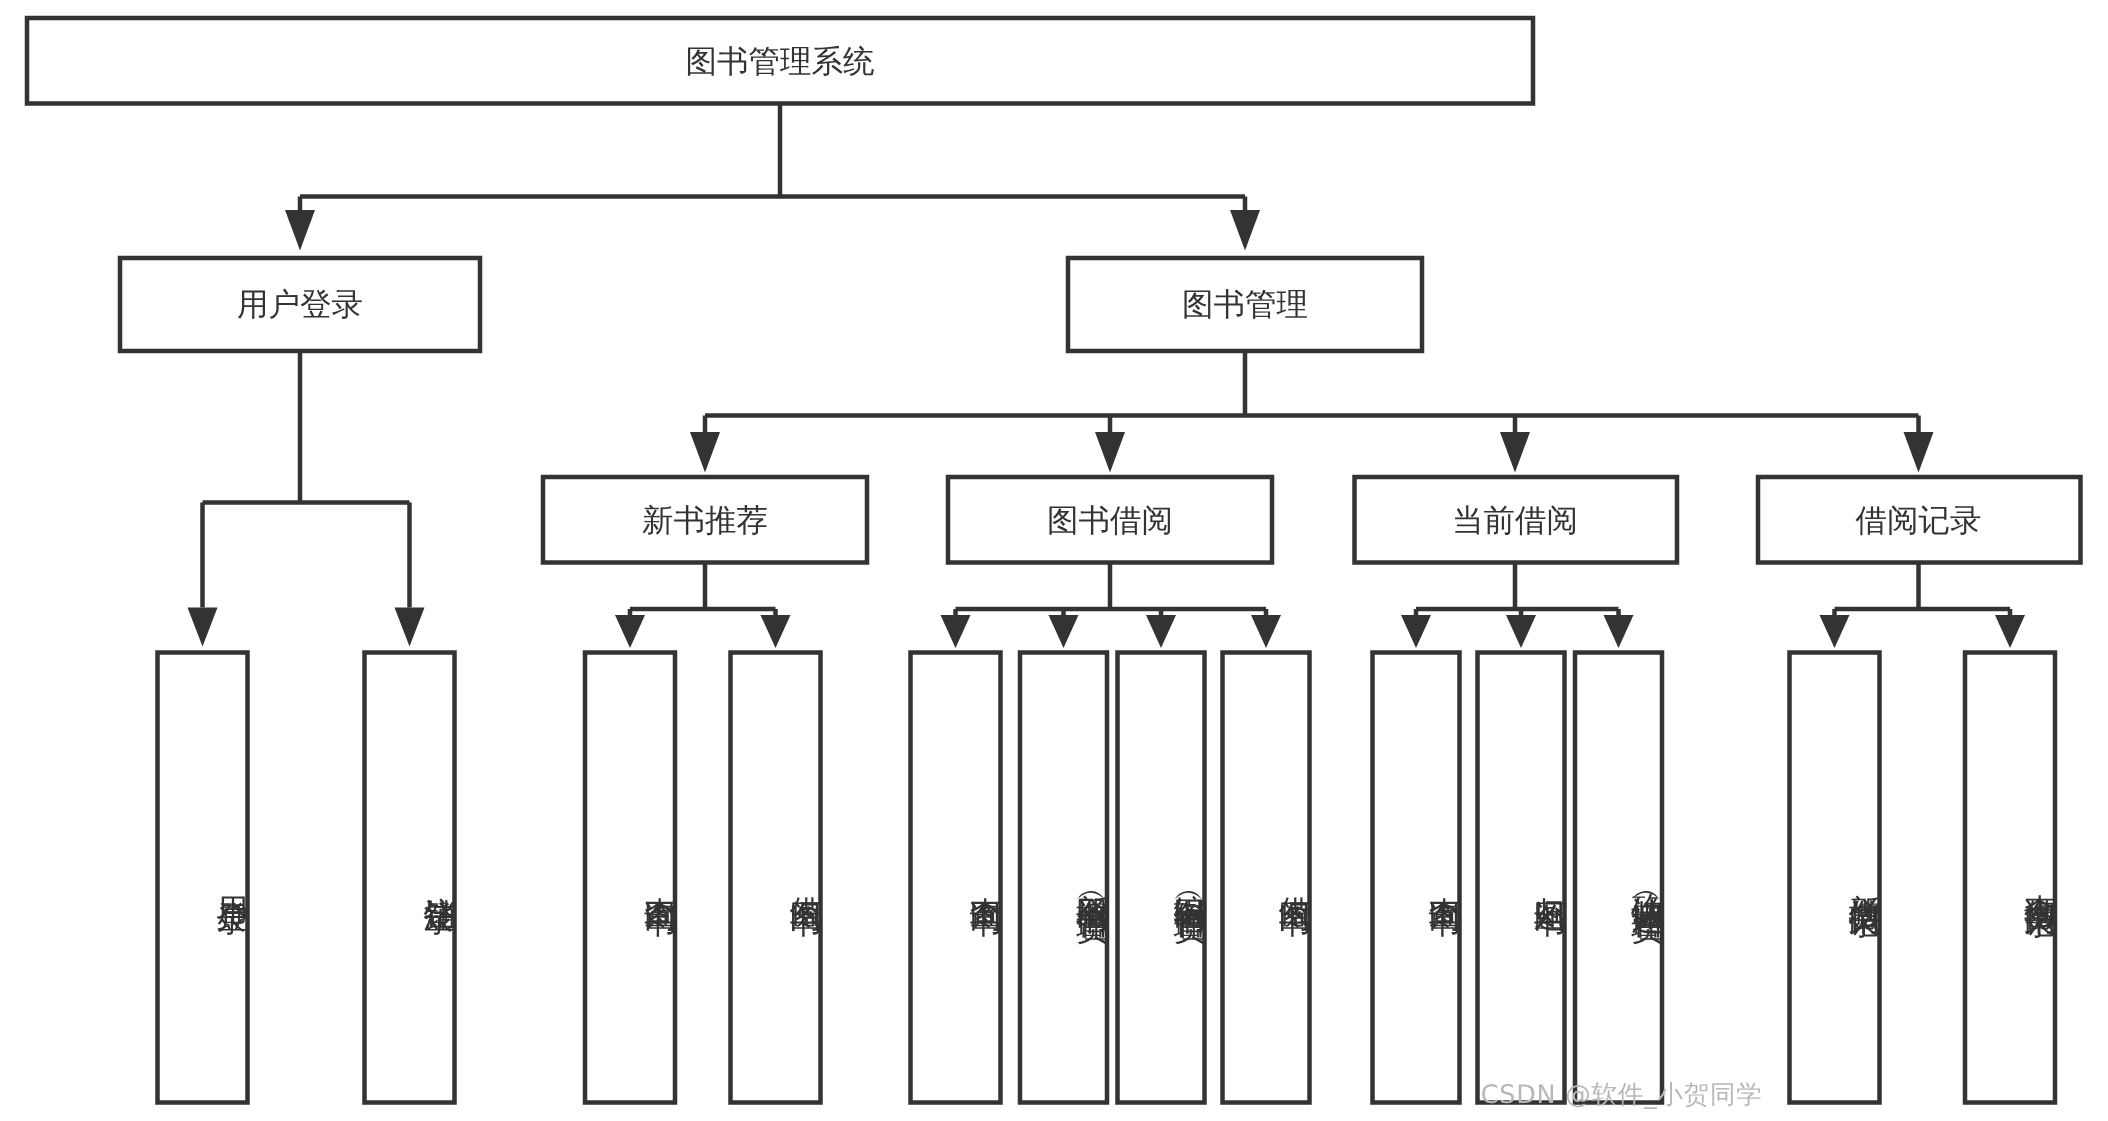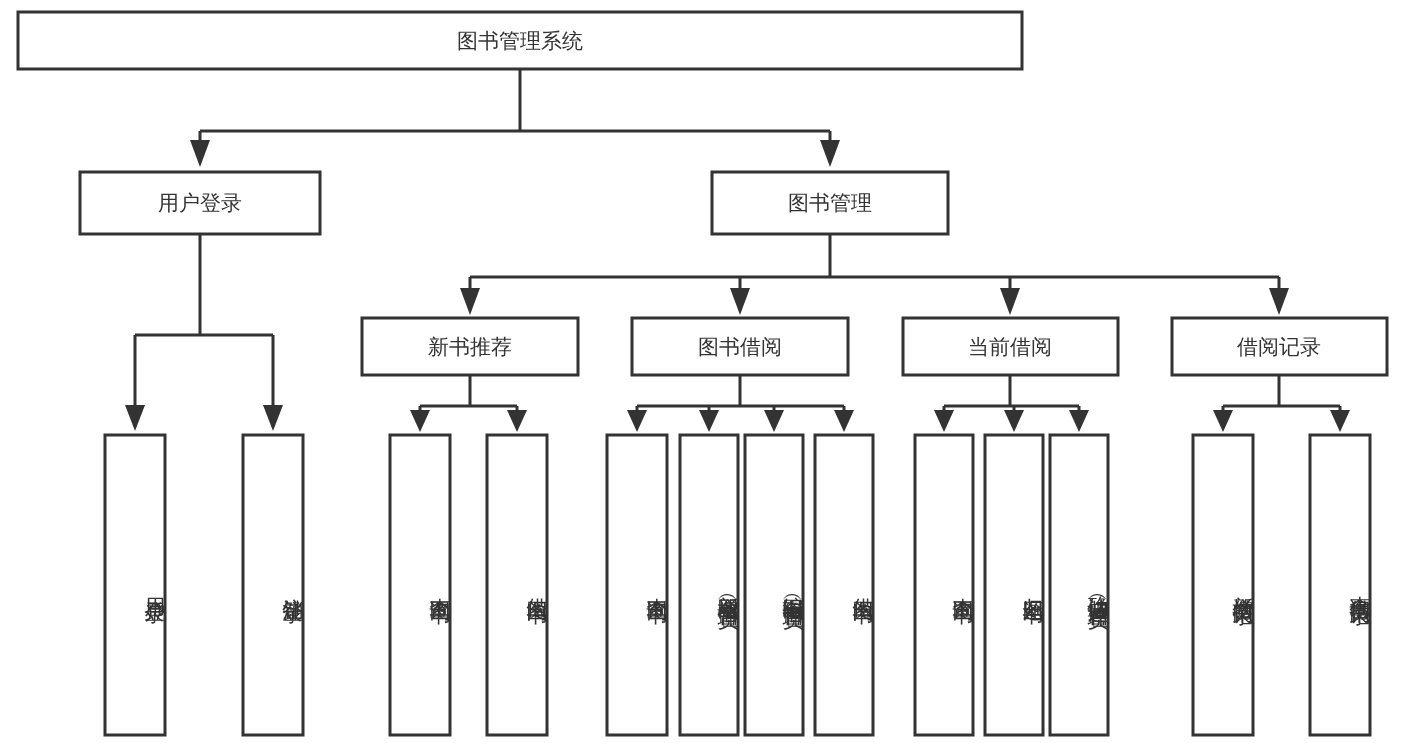--- a/index.html
+++ b/index.html
@@ -213,14 +213,15 @@
   <div class="leaf-label" style="left:607px; top:505px; width:60px; height:160px;">查询图书</div>
   <div class="leaf-label" style="left:680px; top:443px; width:58px; height:290px;">新增图书（管理员）</div>
   <div class="leaf-label" style="left:745px; top:443px; width:58px; height:290px;">编辑图书（管理员）</div>
   <div class="leaf-label" style="left:815px; top:505px; width:58px; height:160px;">借阅图书</div>
   <div class="leaf-label" style="left:915px; top:505px; width:58px; height:160px;">查询图书</div>
   <div class="leaf-label" style="left:985px; top:505px; width:58px; height:160px;">归还图书</div>
   <div class="leaf-label" style="left:1050px; top:443px; width:58px; height:290px;">确认归还（管理员）</div>
   <div class="leaf-label" style="left:1193px; top:465px; width:60px; height:240px;">新增借阅记录</div>
   <div class="leaf-label" style="left:1310px; top:465px; width:60px; height:240px;">查询借阅记录</div>
 
+  <div class="watermark">CSDN @软件_小贺同学</div>
 
 </div>
 
 </body></html>

